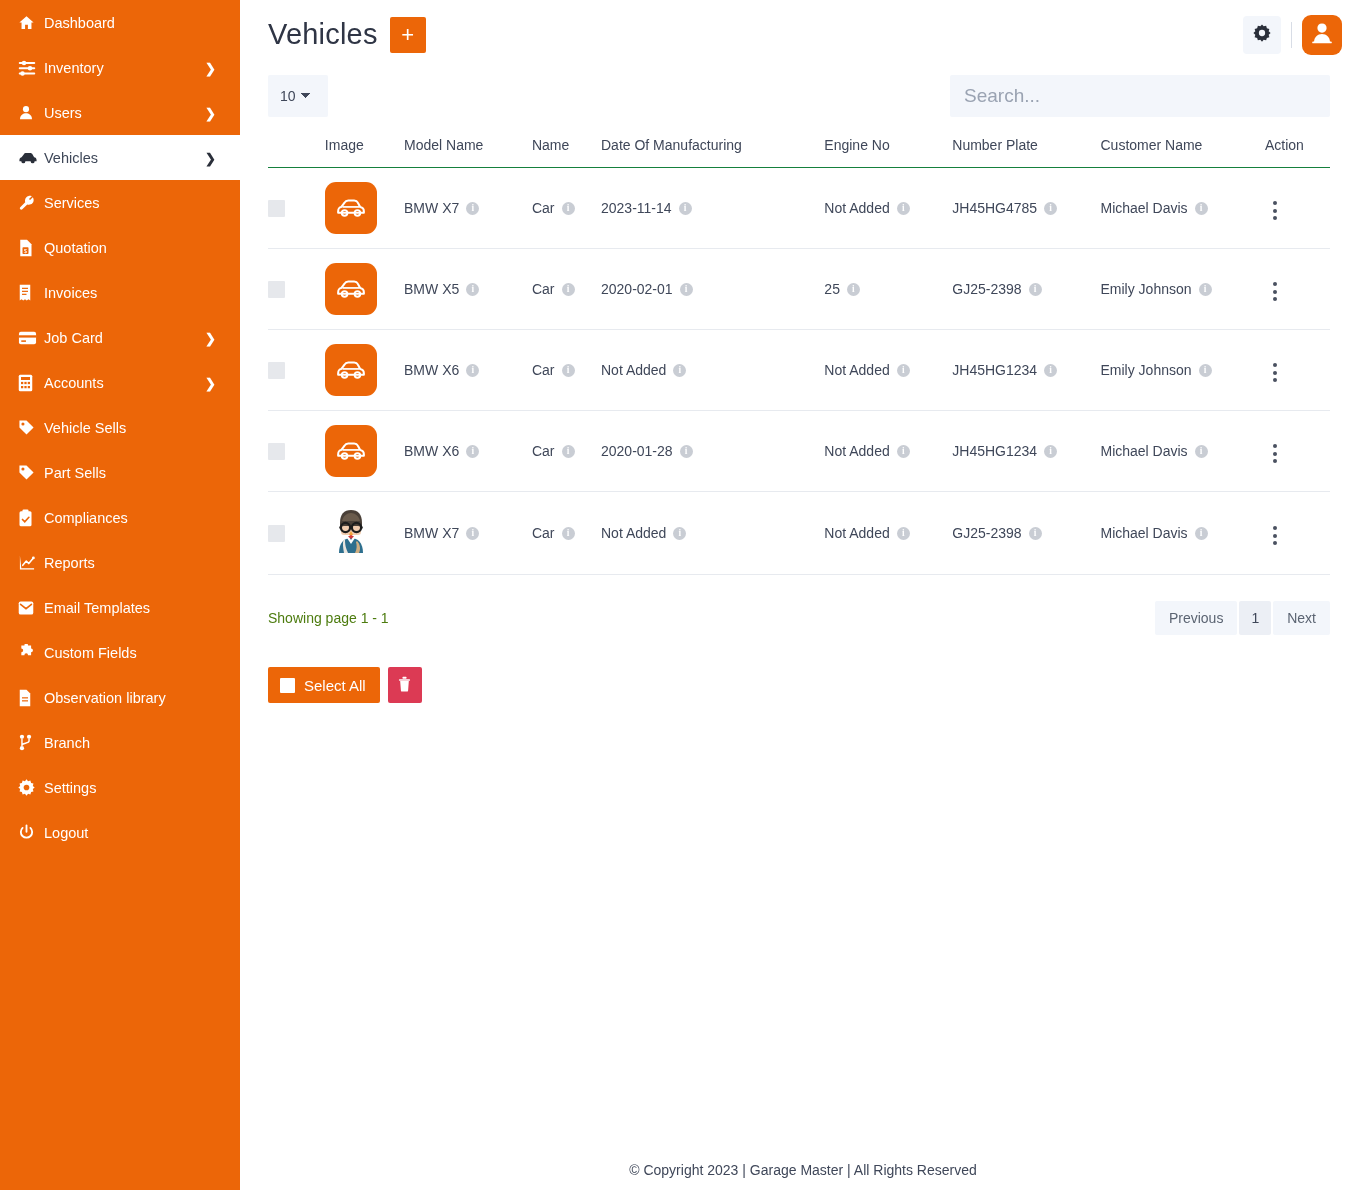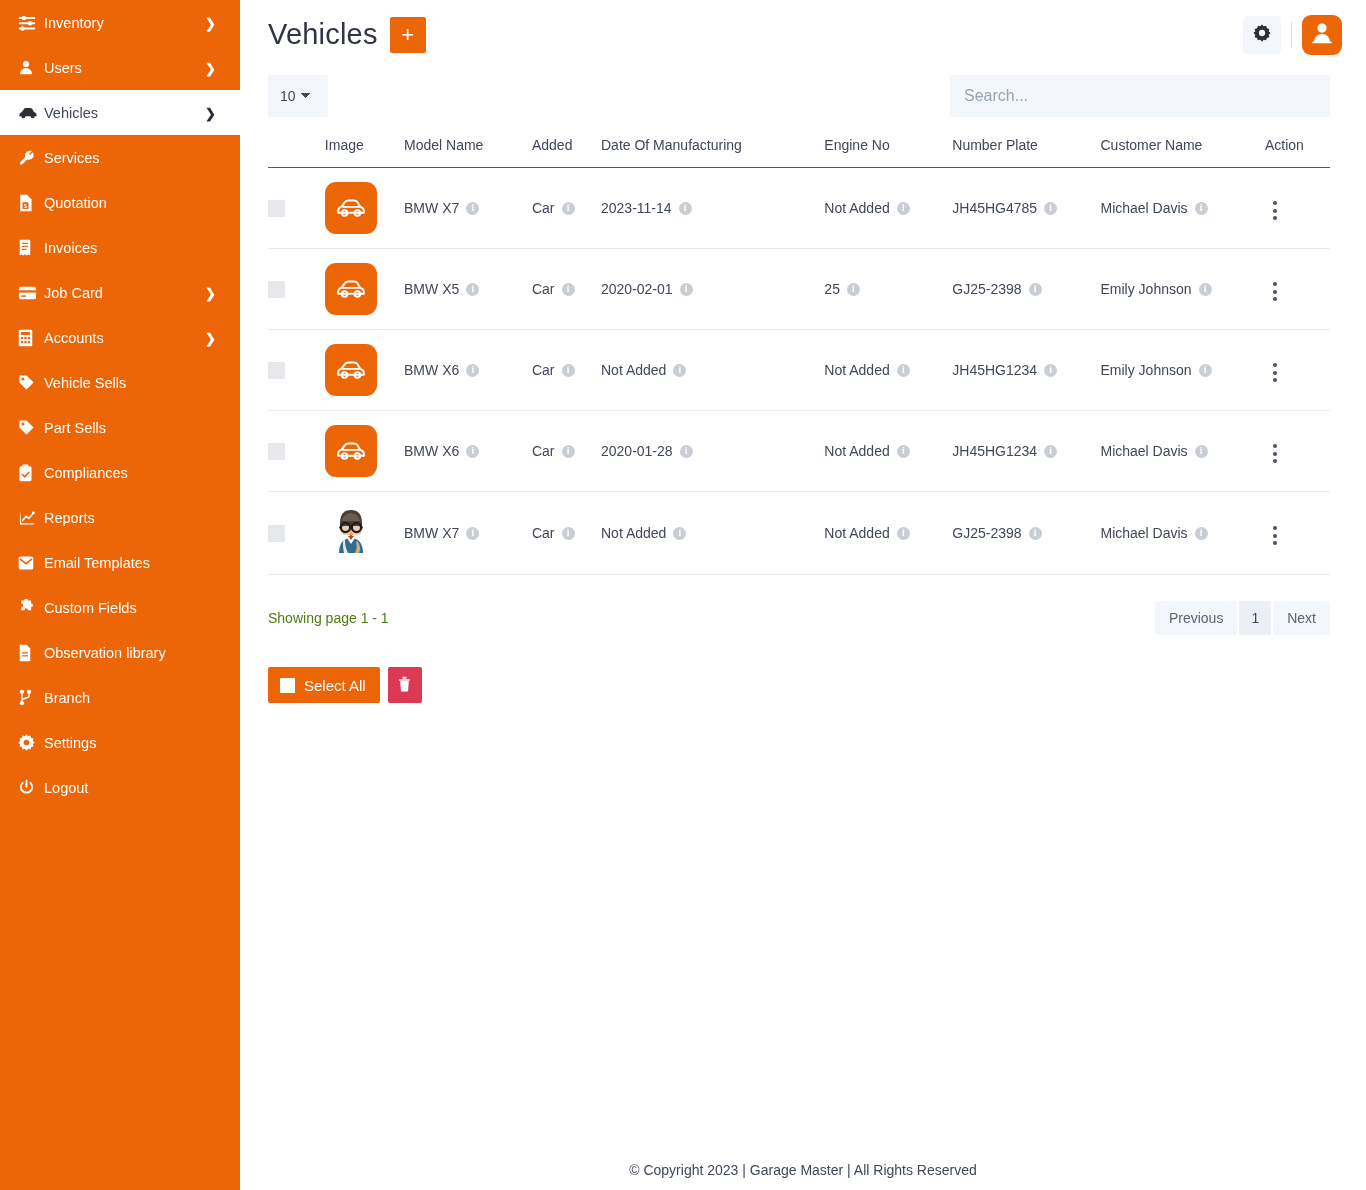--- a/index.html
+++ b/index.html
@@ -142,21 +142,21 @@
     background-position: calc(100% - 22px) 18px, calc(100% - 17px) 18px;
     background-size: 5px 5px, 5px 5px;
     background-repeat: no-repeat;
   }
   .search-input {
     width: 380px; height: 42px;
     background: #f3f6fb;
     border: none;
     border-radius: 2px;
     padding: 0 14px;
-    font-size: 16px;
+    font-size: 19px;
     color: #c2410c;
     font-family: "Liberation Sans", sans-serif;
   }
   .search-input::placeholder { color: #9aa3b2; }
 
   
   table.grid { width: 100%; border-collapse: collapse; margin-top: 12px; }
   table.grid thead th {
     font-size: 14px;
     font-weight: normal;
@@ -265,20 +265,28 @@
 </head>
 <body>
 
 <div class="app">
 
   <aside class="sidebar">
 
 
     <nav class="nav">
 
+      <div class="nav-item">
+        <span class="ico">
+          <svg width="17" height="17" viewBox="0 0 24 24">
+              <path d="M12 3 L2 12 h3 v9 h5 v-6 h4 v6 h5 v-9 h3 Z"></path>
+            </svg>
+        </span>
+        <span class="lbl">Dashboard</span>
+      </div>
 
       <div class="nav-item">
         <span class="ico">
           <svg width="18" height="18" viewBox="0 0 24 24">
             <rect x="1" y="4" width="22" height="2.6" rx="1.3"></rect>
               <circle cx="8" cy="5.3" r="3"></circle>
             <rect x="1" y="11" width="22" height="2.6" rx="1.3"></rect>
               <circle cx="16" cy="12.3" r="3"></circle>
             <rect x="1" y="18" width="22" height="2.6" rx="1.3"></rect>
               <circle cx="6" cy="19.3" r="3"></circle>
@@ -516,21 +524,21 @@
         </select>
         <input class="search-input" type="text" placeholder="Search..." style="">
       </div>
 
       <table class="grid">
         <thead>
           <tr>
             <th class="col-chk"></th>
             <th class="col-img">Image</th>
             <th class="col-model">Model Name</th>
-            <th class="col-type">Added</th>
+            <th class="col-type">Name</th>
             <th class="col-dom">Date Of Manufacturing</th>
             <th class="col-eng">Engine No</th>
             <th class="col-plate">Number Plate</th>
             <th class="col-cust">Customer Name</th>
             <th class="col-act">Action</th>
           </tr>
         </thead>
         <tbody id="table-body">
             <tr>
               <td class="col-chk"><span class="row-chk"></span></td>

